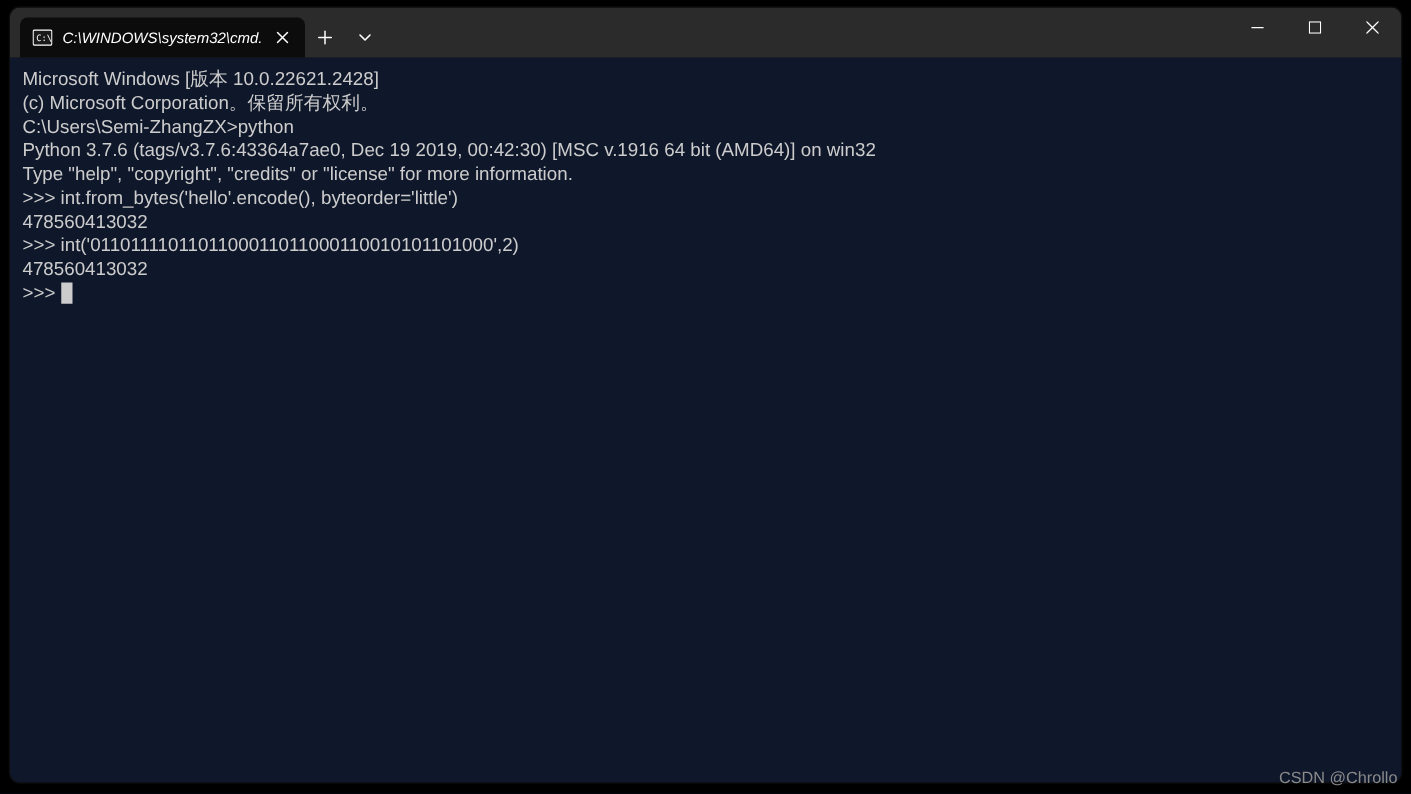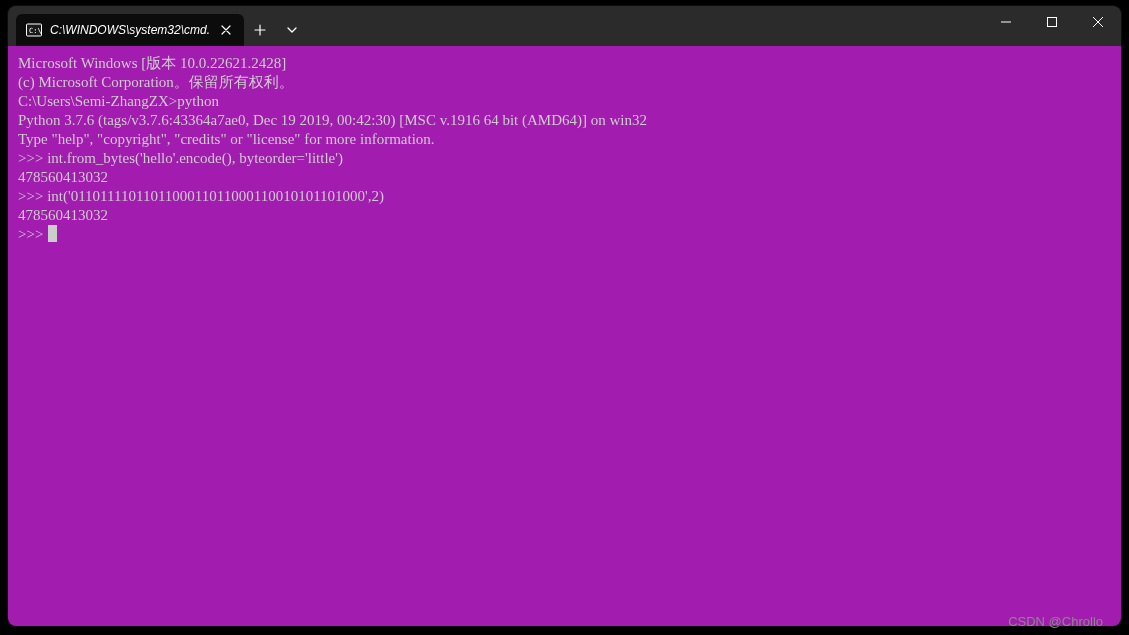--- a/index.html
+++ b/index.html
@@ -102,38 +102,38 @@
       align-items: center;
       justify-content: center;
       color: #ffffff;
       cursor: pointer;
     }
     .terminal-body {
       padding: 8px 10px;
       color: #cccccc;
       font-size: 15px;
       line-height: 19px;
-      font-family: Liberation Serif, serif;
+      font-family: Liberation Sans, sans-serif;
       white-space: pre;
       height: calc(100% - 40px);
       overflow: hidden;
-      background: #a21caf;
+      background: #0f172a;
     }
     .line { white-space: pre; }
     .cursor-block {
       display: inline-block;
       width: 9px;
       height: 17px;
       background: #cccccc;
       vertical-align: text-bottom;
       margin-left: 1px;
     }
     .watermark {
       position: absolute;
-      right: 26px;
+      right: 11px;
       bottom: 6px;
       color: #8a8a8a;
       font-size: 13px;
       font-family: "Segoe UI", Arial, sans-serif;
     }
   </style>
 </head>
 <body>
 
 <div class="window">

